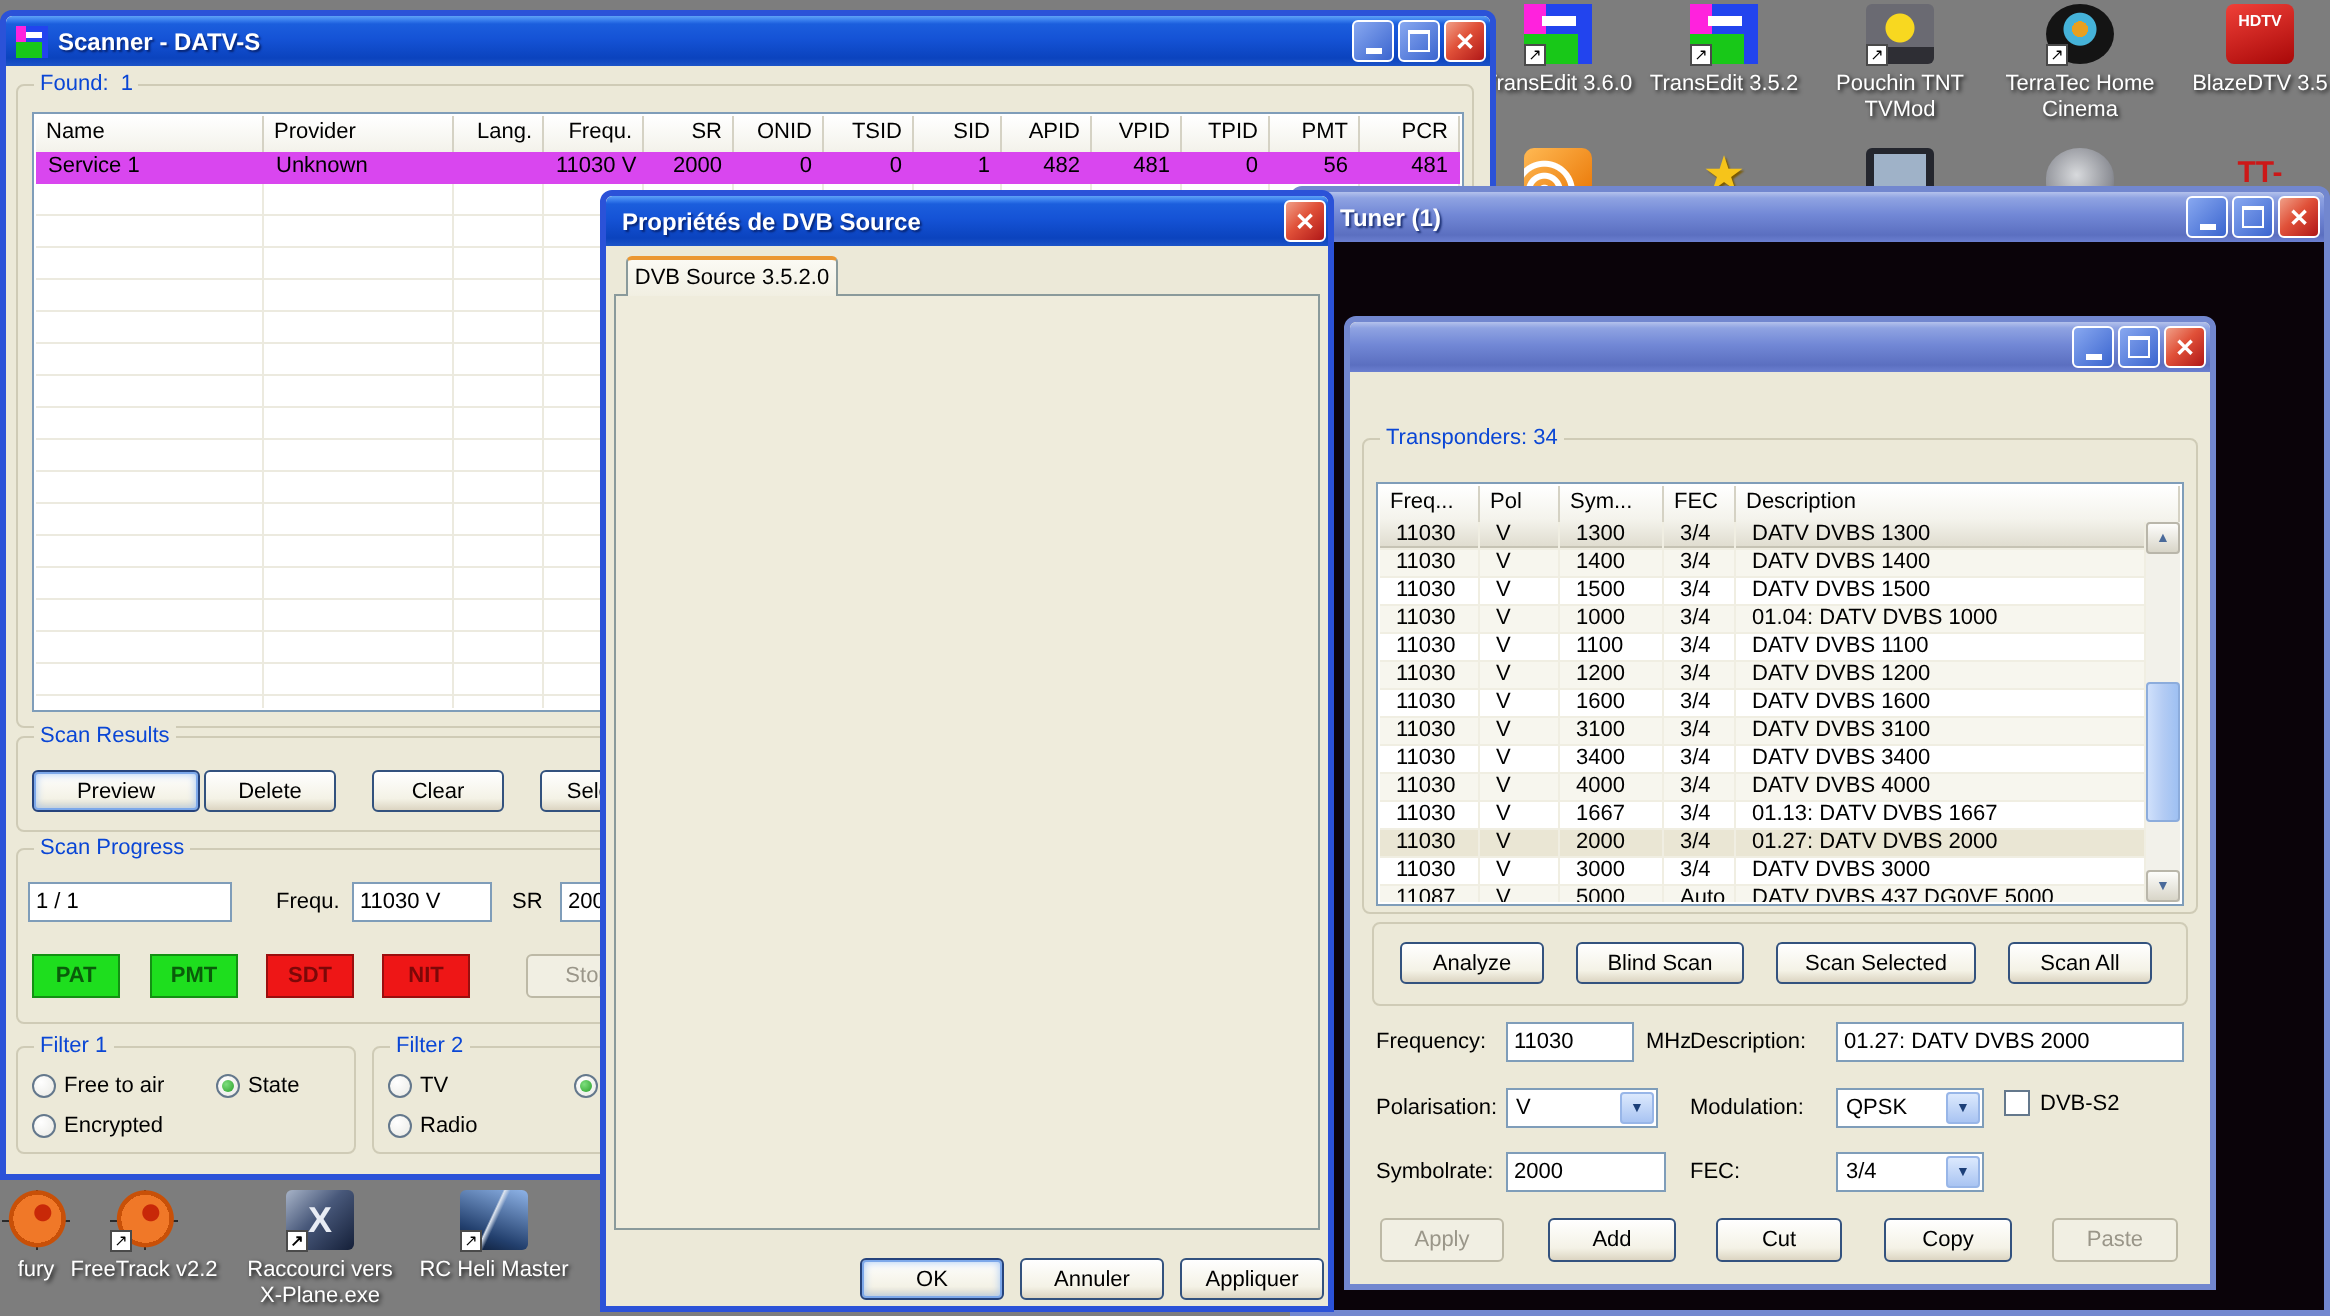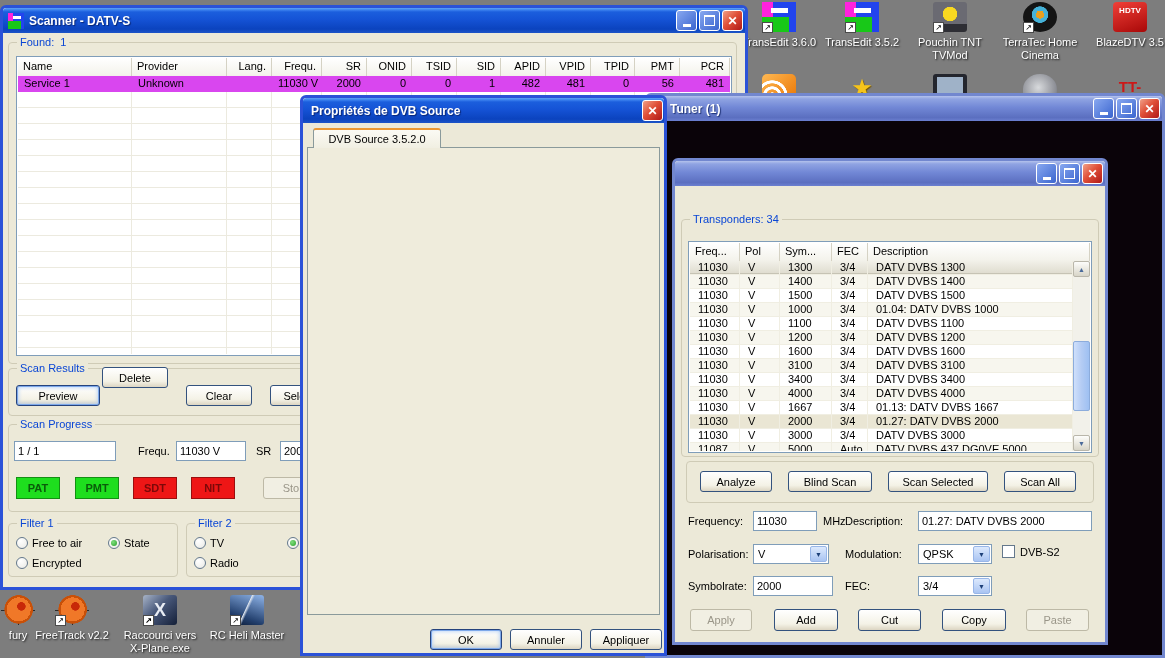--- a/index.html
+++ b/index.html
@@ -272,21 +272,21 @@
             <span class="tcell c11">56</span>
             <span class="tcell c12">481</span>
           </div>
         </div>
     </div>
 
     <div class="grp" style="left:5px;top:360px;width:732px;height:48px;">
       <span class="glb">Scan Results</span>
     </div>
     <div class="btn def" style="left:13px;top:377px;width:84px;height:21px;">Preview</div>
-    <div class="btn" style="left:99px;top:359px;width:66px;height:21px;">Delete</div>
+    <div class="btn" style="left:99px;top:377px;width:66px;height:21px;">Delete</div>
     <div class="btn" style="left:183px;top:377px;width:66px;height:21px;">Clear</div>
     <div class="btn" style="left:267px;top:377px;width:72px;height:21px;">Select All</div>
 
     <div class="grp" style="left:5px;top:416px;width:732px;height:88px;">
       <span class="glb">Scan Progress</span>
     </div>
     <input class="inp" style="left: 11px; top: 433px; width: 102px; height: 20px;" value="1 / 1">
     <span class="lab" style="left:135px;top:437px;">Frequ.</span>
     <input class="inp" style="left: 173px; top: 433px; width: 70px; height: 20px;" value="11030 V">
     <span class="lab" style="left:253px;top:437px;">SR</span>
@@ -504,21 +504,21 @@
   </div>
 
   <div class="win" style="left:300px;top:95px;width:367px;height:561px;z-index:5;">
     <div class="tb">
       <span class="tbt" style="margin-left:8px;">Propriétés de DVB Source</span>
     </div>
     <div class="wbtn close" style="right:1px;">
         <span class="xg">✕</span>
       </div>
 
-    <div class="tab" style="left:10px;top:30px;width:128px;height:20px;">DVB Source 3.5.2.0</div>
+    <div class="tab" style="left:10px;top:30px;width:106px;height:20px;">DVB Source 3.5.2.0</div>
     <div class="tabpage" style="left:4px;top:49px;width:353px;height:468px;"></div>
 
     <div class="logo" style="left:309px;top:58px;width:38px;height:38px;"></div>
     <span class="lab" style="left:19px;top:63px;">MPEG2 Video, 4:3, 352x288, 25 fps   0,6 MBit/s</span>
     <span class="lab" style="left:19px;top:87px;">MPEG Audio Stereo, 32 khz, 192 kbps</span>
 
     <span class="lab" style="left:19px;top:111px;">Video State:</span>
     <span class="lab" style="left:90px;top:111px;">Enabled / Connected</span>
     <span class="lab" style="left:19px;top:135px;">Audio State:</span>
     <span class="lab" style="left:90px;top:135px;">Enabled / Connected</span>

